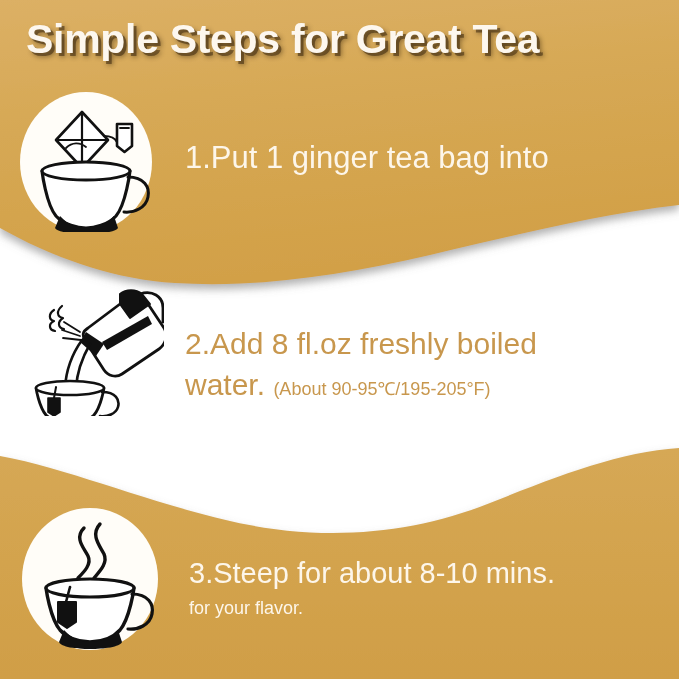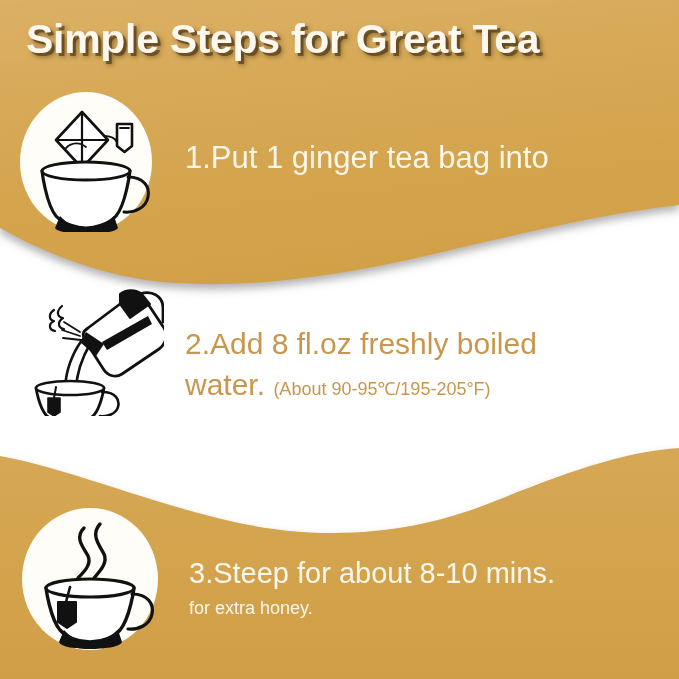--- a/index.html
+++ b/index.html
@@ -194,17 +194,17 @@
           <path d="M48,79 L44,94" stroke-width="2.6"></path>
           <path d="M36,94 L54,94 L54,114 L45,120 L36,114 Z" fill="#111111" stroke="#111111" stroke-width="2"></path>
         </g>
 
         <path d="M42,122 C50,131 60,134 68,134 C76,134 88,131 96,122
                  L100,134 C98,139 82,141 68,141 C54,141 39,139 37,134 Z" fill="#111111"></path>
       </svg>
     </div>
     <div class="step-text">
       <span class="line">3.Steep for about 8-10 mins.</span>
-      <span class="line sm">for extra honey.</span>
+      <span class="line sm">for your flavor.</span>
     </div>
   </div>
 
 </div>
 
 </body></html>

